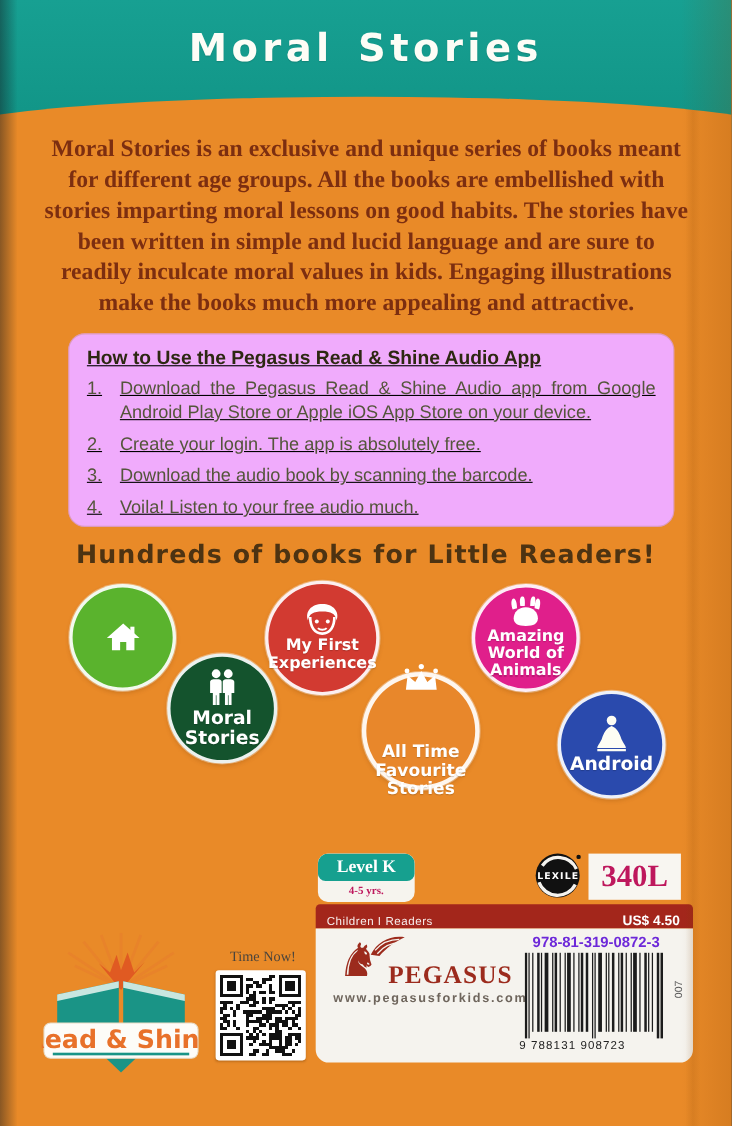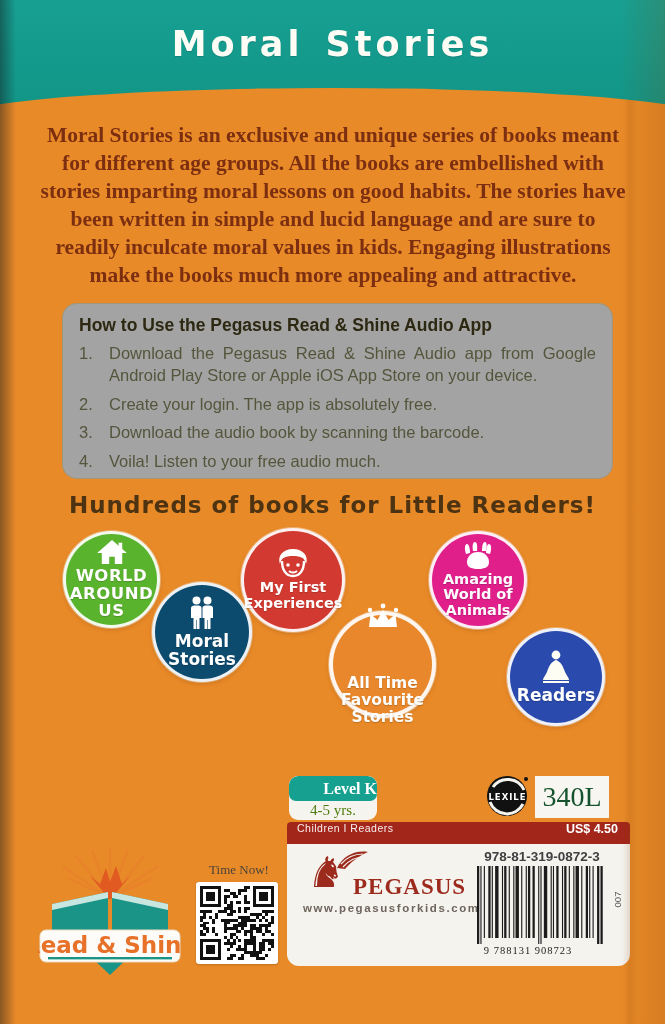--- a/index.html
+++ b/index.html
@@ -16,22 +16,22 @@
   .orange-hill{ position:absolute; left:-50px; top:88px; width:765px; height:140px;
                 background:#e98a28; border-radius:382px 382px 0 0 / 32px 32px 0 0; }
 
   
   .intro{ position:absolute; left:37px; top:121px; width:592px; text-align:center;
           font-family:"Liberation Serif", serif; font-weight:bold; font-size:21.5px;
           line-height:28px; color:#7c2e10; }
 
   
   .audio-box{ position:absolute; left:62px; top:303px; width:551px; height:176px;
-              background:#a3a3a3; border-radius:15px; padding:12px 17px 10px 17px;
-              box-shadow:inset 0 0 0 1px rgba(160,110,0,.25); }
+              background:#f0abfc; border-radius:15px; padding:12px 17px 10px 17px;
+              box-shadow:inset 0 0 0 1px rgba(160,110,0,.25);text-decoration:underline; }
   .audio-title{ font-family:"Liberation Sans", sans-serif; font-weight:800; font-size:17.5px;
                 color:#2d2812; margin-bottom:7px; }
   .audio-steps{ list-style:none; }
   .audio-step{ display:flex; font-family:"Liberation Sans", sans-serif; font-size:16.5px;
                color:#54553b; margin-bottom:7px; line-height:1.32; }
   .audio-step .num{ width:30px; flex:0 0 30px; }
   .audio-step .txt{ flex:1; text-align:justify; }
 
   
   .series-heading{ position:absolute; left:0; top:492px; width:100%; text-align:center;
@@ -41,69 +41,69 @@
   .badge{ position:absolute; border-radius:50%; display:flex; flex-direction:column;
           align-items:center; justify-content:center; text-align:center;
           border:3px solid rgba(255,255,255,.92);
           box-shadow:0 0 0 1px rgba(255,255,255,.35), 0 2px 4px rgba(120,60,0,.25); }
   .badge-label{ color:#fff; font-weight:bold; white-space:pre-line; line-height:1.08;
                 text-shadow:0 1px 1px rgba(0,0,0,.18); }
   .badge svg{ display:block; margin-bottom:2px; }
   .b-green { left:63px;  top:531px; width:97px;  height:97px;  background:#5ab32d; }
   .b-red   { left:241px; top:528px; width:104px; height:104px; background:#d23a31; }
   .b-pink  { left:429px; top:531px; width:98px;  height:98px;  background:#e01f8b; }
-  .b-blue  { left:152px; top:582px; width:100px; height:100px; background:#0c4a6e; }
+  .b-blue  { left:152px; top:594px; width:100px; height:100px; background:#14532d; }
   .b-orange{ left:329px; top:611px; width:107px; height:107px; background:#e8872b; border-width:4px;gap:44px; }
   .b-royal { left:507px; top:628px; width:98px;  height:98px;  background:#2a4aad; }
   .b-green  .badge-label{ font-size:16.5px; letter-spacing:.5px; }
   .b-red    .badge-label{ font-size:14.5px; }
   .b-pink   .badge-label{ font-size:14.5px; }
   .b-blue   .badge-label{ font-size:17px; }
   .b-orange .badge-label{ font-size:15.5px; }
   .b-royal  .badge-label{ font-size:17px; }
 
   
   .level-badge{ position:absolute; left:289px; top:776px; width:88px; height:44px;
                 background:#f6f4ee; border-radius:9px; overflow:hidden;
                 font-family:"Liberation Serif", serif; text-align:center; }
   .level-top{ background:#16a08f; color:#fff; font-size:16px; font-weight:bold;
-              height:25px; line-height:25px; border-radius:9px 9px 7px 7px;text-align:right; }
-  .level-age{ color:#4d7c0f; font-size:15px; font-weight:normal; line-height:19px; }
+              height:25px; line-height:25px; border-radius:9px 9px 7px 7px; }
+  .level-age{ color:#be185d; font-size:10px; font-weight:bold; line-height:19px; }
 
   .lexile-logo{ position:absolute; left:485px; top:774px; width:45px; height:45px; }
   .lexile-label{ position:absolute; left:0; top:18px; width:100%; text-align:center;
                  color:#fff; font-size:8.5px; font-weight:bold; letter-spacing:1px; }
-  .lexile-measure{ position:absolute; left:535px; top:776px; width:74px; height:42px;
+  .lexile-measure{ position:absolute; left:535px; top:776px; width:84px; height:42px;
                    background:#f8f6f1; display:flex; align-items:center; justify-content:center;
-                   font-family:"Liberation Serif", serif; font-weight:normal; font-size:28px;
-                   color:#14532d; }
+                   font-family:"Liberation Serif", serif; font-weight:bold; font-size:28px;
+                   color:#be185d; }
 
   
   .price-bar{ position:absolute; left:287px; top:822px; width:343px; height:22px;
               background:#a3261b; border-radius:4px 4px 0 0; color:#fff;
-              display:flex; align-items:flex-start; justify-content:space-between;
+              display:flex; align-items:flex-end; justify-content:space-between;
               padding:0 12px 0 10px; font-family:"Liberation Sans", sans-serif; }
   .price-cat{ font-size:10.5px; letter-spacing:.5px; opacity:.92; }
   .price-val{ font-size:12.5px; font-weight:bold; }
   .barcode-panel{ position:absolute; left:287px; top:844px; width:343px; height:122px;
                   background:#f5f3ee; border-radius:0 0 12px 12px; }
   .pegasus-logo{ position:absolute; left:14px; top:8px; width:170px; height:58px; }
   .pegasus-horse{ position:absolute; left:6px; top:0; font-size:42px; color:#9c2b1d;
                   line-height:1; transform:scaleX(-1); font-family:"DejaVu Sans", sans-serif; }
   .pegasus-wing{ position:absolute; left:34px; top:-2px; }
   .pegasus-name{ position:absolute; left:52px; top:22px; font-family:"Liberation Serif", serif;
                  font-weight:bold; font-size:23px; color:#9c2b1d; letter-spacing:1px; }
   .pegasus-site{ position:absolute; left:16px; top:58px; font-family:"Liberation Sans", sans-serif;
                  font-weight:bold; font-size:11.5px; letter-spacing:1.6px; color:#6e655c; }
   .isbn-text{ position:absolute; left:185px; top:5px; width:140px; text-align:center;
               font-family:"Liberation Sans", sans-serif; font-weight:bold; font-size:13.5px;
-              color:#404040; }
+              color:#6d28d9; }
   .barcode-bars{ position:absolute; left:190px; top:22px; width:128px; height:80px; }
-  .barcode-digits{ position:absolute; left:171px; top:101px; width:140px; text-align:center;
-                   font-family:Liberation Serif, serif; font-size:10.5px; color:#222;
+  .barcode-digits{ position:absolute; left:185px; top:101px; width:140px; 
+                   font-family:Liberation Sans, sans-serif; font-size:10.5px; color:#222;
                    letter-spacing:1px; }
   .side-code{ position:absolute; right:4px; top:50px; font-size:9.5px; color:#555;
               transform:rotate(-90deg); font-family:"Liberation Sans", sans-serif; }
 
   
   .rs-logo{ position:absolute; left:38px; top:848px; width:144px; height:128px; }
   .rs-banner-text{ font-family:"DejaVu Sans", sans-serif; font-weight:bold; }
 
   
   .qr-block{ position:absolute; left:196px; top:862px; width:86px; text-align:center; }
@@ -157,23 +157,20 @@
   <div class="series-heading">Hundreds of books for Little Readers!</div>
 
   <div class="badge b-green">
     <span>
       <svg width="32" height="26" viewBox="0 0 34 28" fill="#fff">
         <rect x="24" y="4" width="4" height="8"></rect>
         <path d="M17 1 L33 15 L28 15 L28 27 L20 27 L20 19 L14 19 L14 27 L6 27 L6 15 L1 15 Z"></path>
         <rect x="15" y="21" width="4" height="6" fill="#5ab32d"></rect>
       </svg>
     </span>
-    <span class="badge-label">WORLD
-AROUND
-US</span>
   </div>
 
   <div class="badge b-red">
     <span>
       <svg width="36" height="30" viewBox="0 0 36 30">
         <path fill="#fff" d="M5 16 C2 8 8 1 18 1 C28 1 34 8 31 16 C30 10 26 8 18 8 C10 8 6 10 5 16 Z"></path>
         <path fill="none" stroke="#fff" stroke-width="2.4" d="M7 13 C7 22 11 28 18 28 C25 28 29 22 29 13"></path>
         <circle cx="13" cy="17" r="1.8" fill="#fff"></circle>
         <circle cx="23" cy="17" r="1.8" fill="#fff"></circle>
         <path fill="none" stroke="#fff" stroke-width="1.8" d="M14 23 C16 25 20 25 22 23"></path>
@@ -226,21 +223,21 @@
   </div>
 
   <div class="badge b-royal">
     <span>
       <svg width="34" height="34" viewBox="0 0 34 34" fill="#fdfdf4">
         <circle cx="17" cy="5" r="4.4"></circle>
         <path d="M17 10 C12 12 10 16 8 22 C6 26 4 28 4 30 L30 30 C30 28 28 26 26 22 C24 16 22 12 17 10 Z"></path>
         <path d="M4 31 L30 31 L30 33 L4 33 Z"></path>
       </svg>
     </span>
-    <span class="badge-label">Readers</span>
+    <span class="badge-label">Android</span>
   </div>
 
   <div class="level-badge">
     <div class="level-top">Level K</div>
     <div class="level-age">4-5 yrs.</div>
   </div>
 
   <div class="lexile-logo">
     <svg width="45" height="45" viewBox="0 0 45 45">
       <circle cx="22" cy="22" r="20" fill="#111"></circle>

